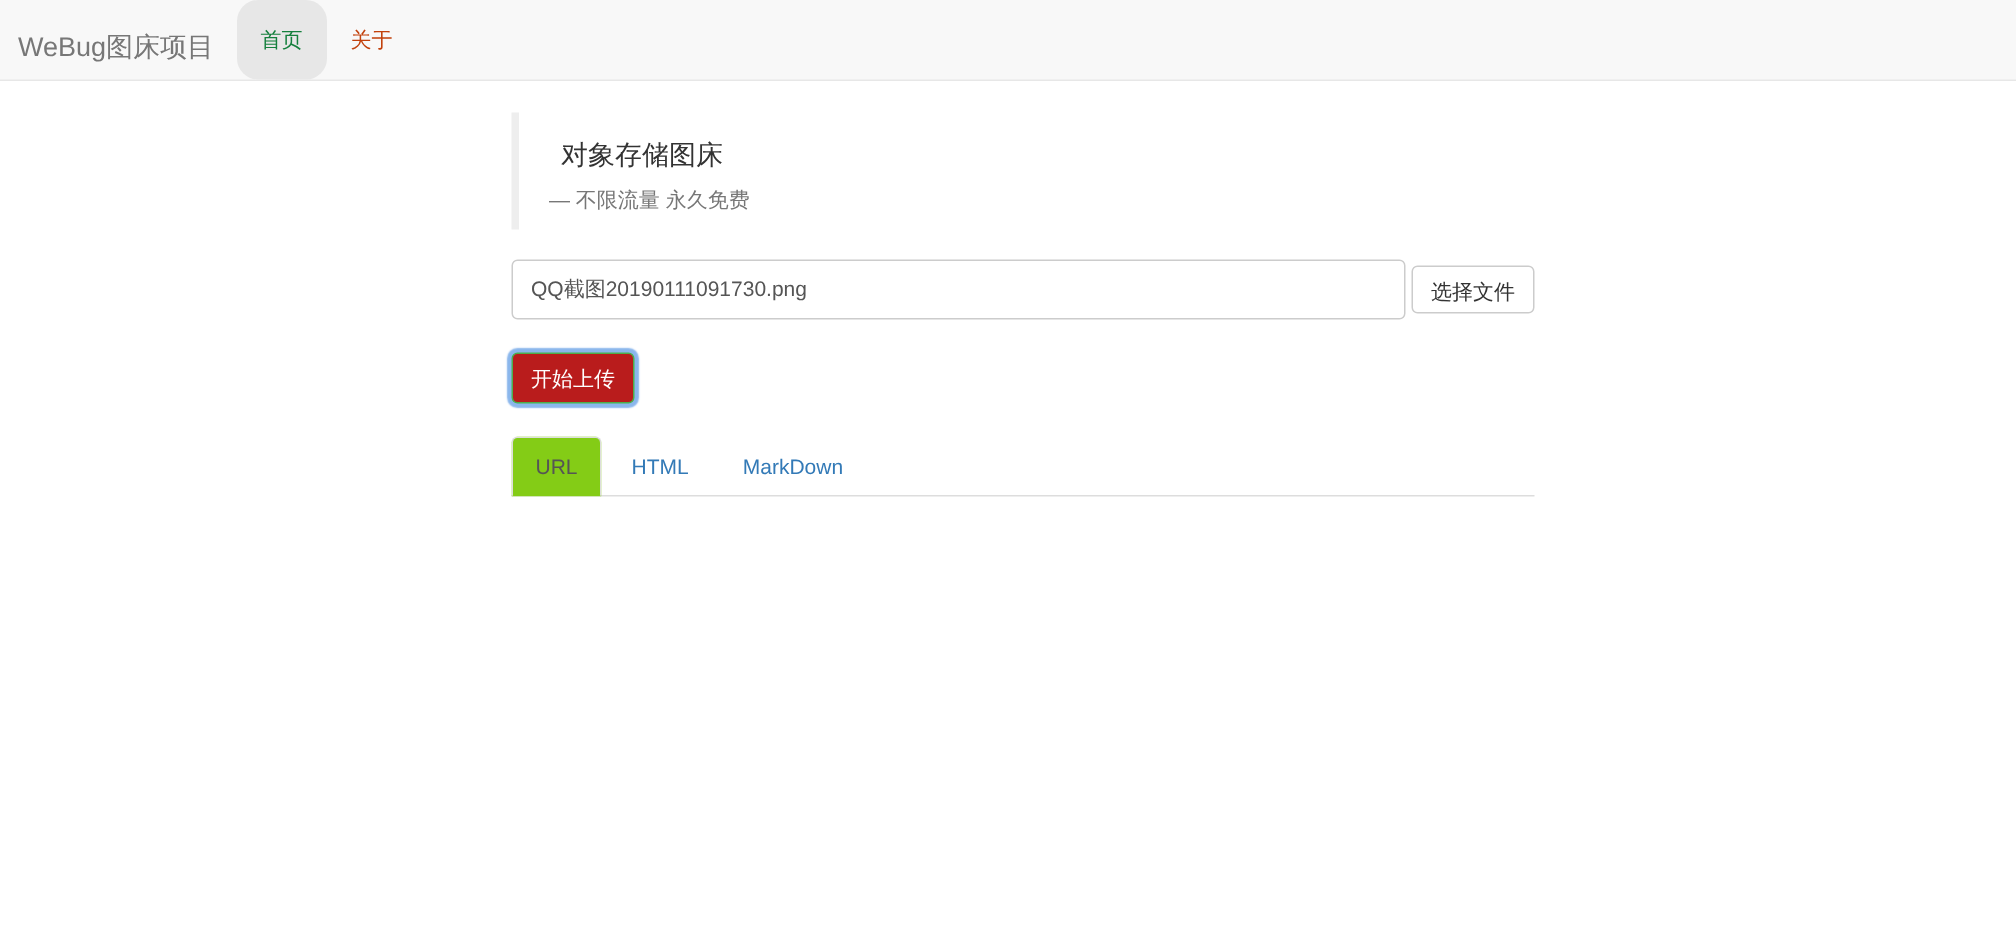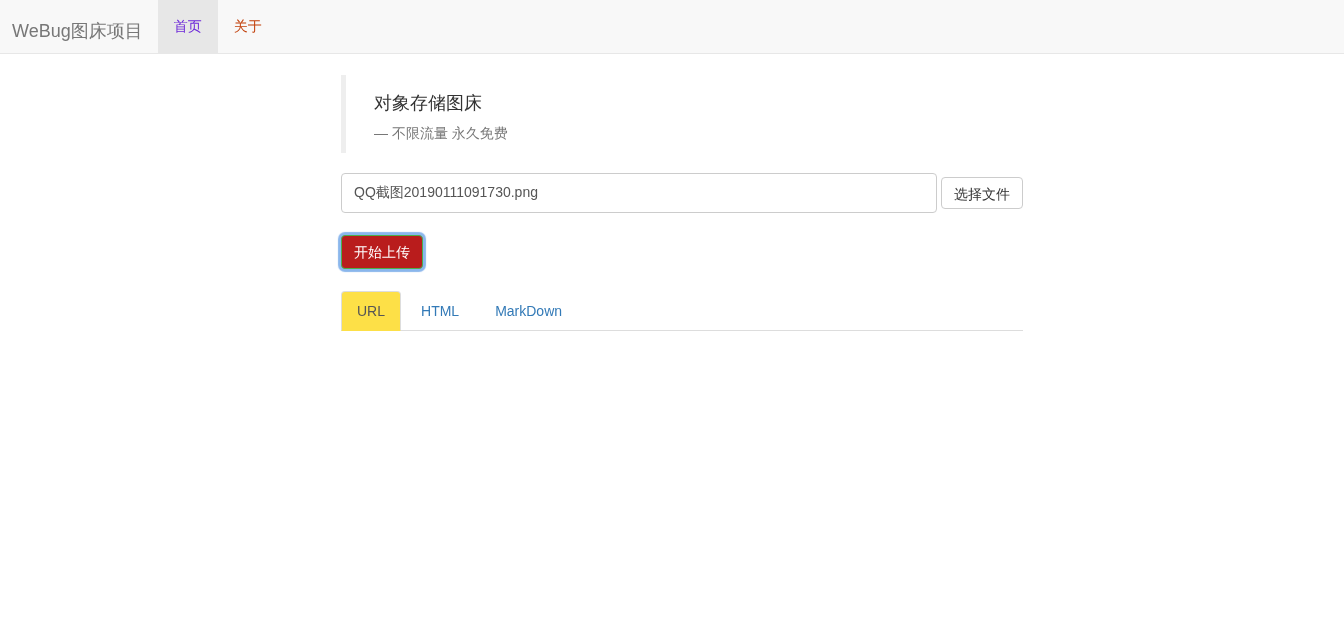--- a/index.html
+++ b/index.html
@@ -35,21 +35,22 @@
   .navbar .nav-item {
     display: flex;
     align-items: center;
     padding: 0 16px;
     color: #c2410c;
     text-decoration: none;
     cursor: pointer;
   }
   .navbar .nav-item.active {
     background: #e7e7e7;
-    color: #6d28d9;
+    color: #15803d;
+    border-radius: 14px;
   }
 
   
   .main {
     margin-left: 341px;
     width: 682px;
   }
 
   blockquote.intro {
     margin: 21px 0 0 0;
@@ -57,21 +58,21 @@
     border-left: 5px solid #eee;
   }
   .intro .title {
     margin: 8px;
     font-size: 18px;
     font-weight: 500;
     color: #333;
     line-height: 20px;
   }
   .intro .subtitle {
-    margin: 10px 0 0 8px;
+    margin: 10px 0 0 0;
     font-size: 14px;
     color: #777;
     line-height: 20px;
   }
 
   .alert {
     border: 1px solid transparent;
     border-radius: 4px;
     line-height: 20px;
   }
@@ -146,21 +147,21 @@
     margin-right: 4px;
     margin-bottom: -1px;
     color: #337ab7;
     text-decoration: none;
     cursor: pointer;
     line-height: 20px;
     border: 1px solid transparent;
     border-radius: 4px 4px 0 0;
   }
   .tab.active {
-    background: #fde047;
+    background: #84cc16;
     border-color: #ddd #ddd transparent #ddd;
     color: #555;
     cursor: default;
   }
 </style>
 </head>
 <body>
 
 <nav class="navbar">
   <a class="brand">WeBug图床项目</a>

